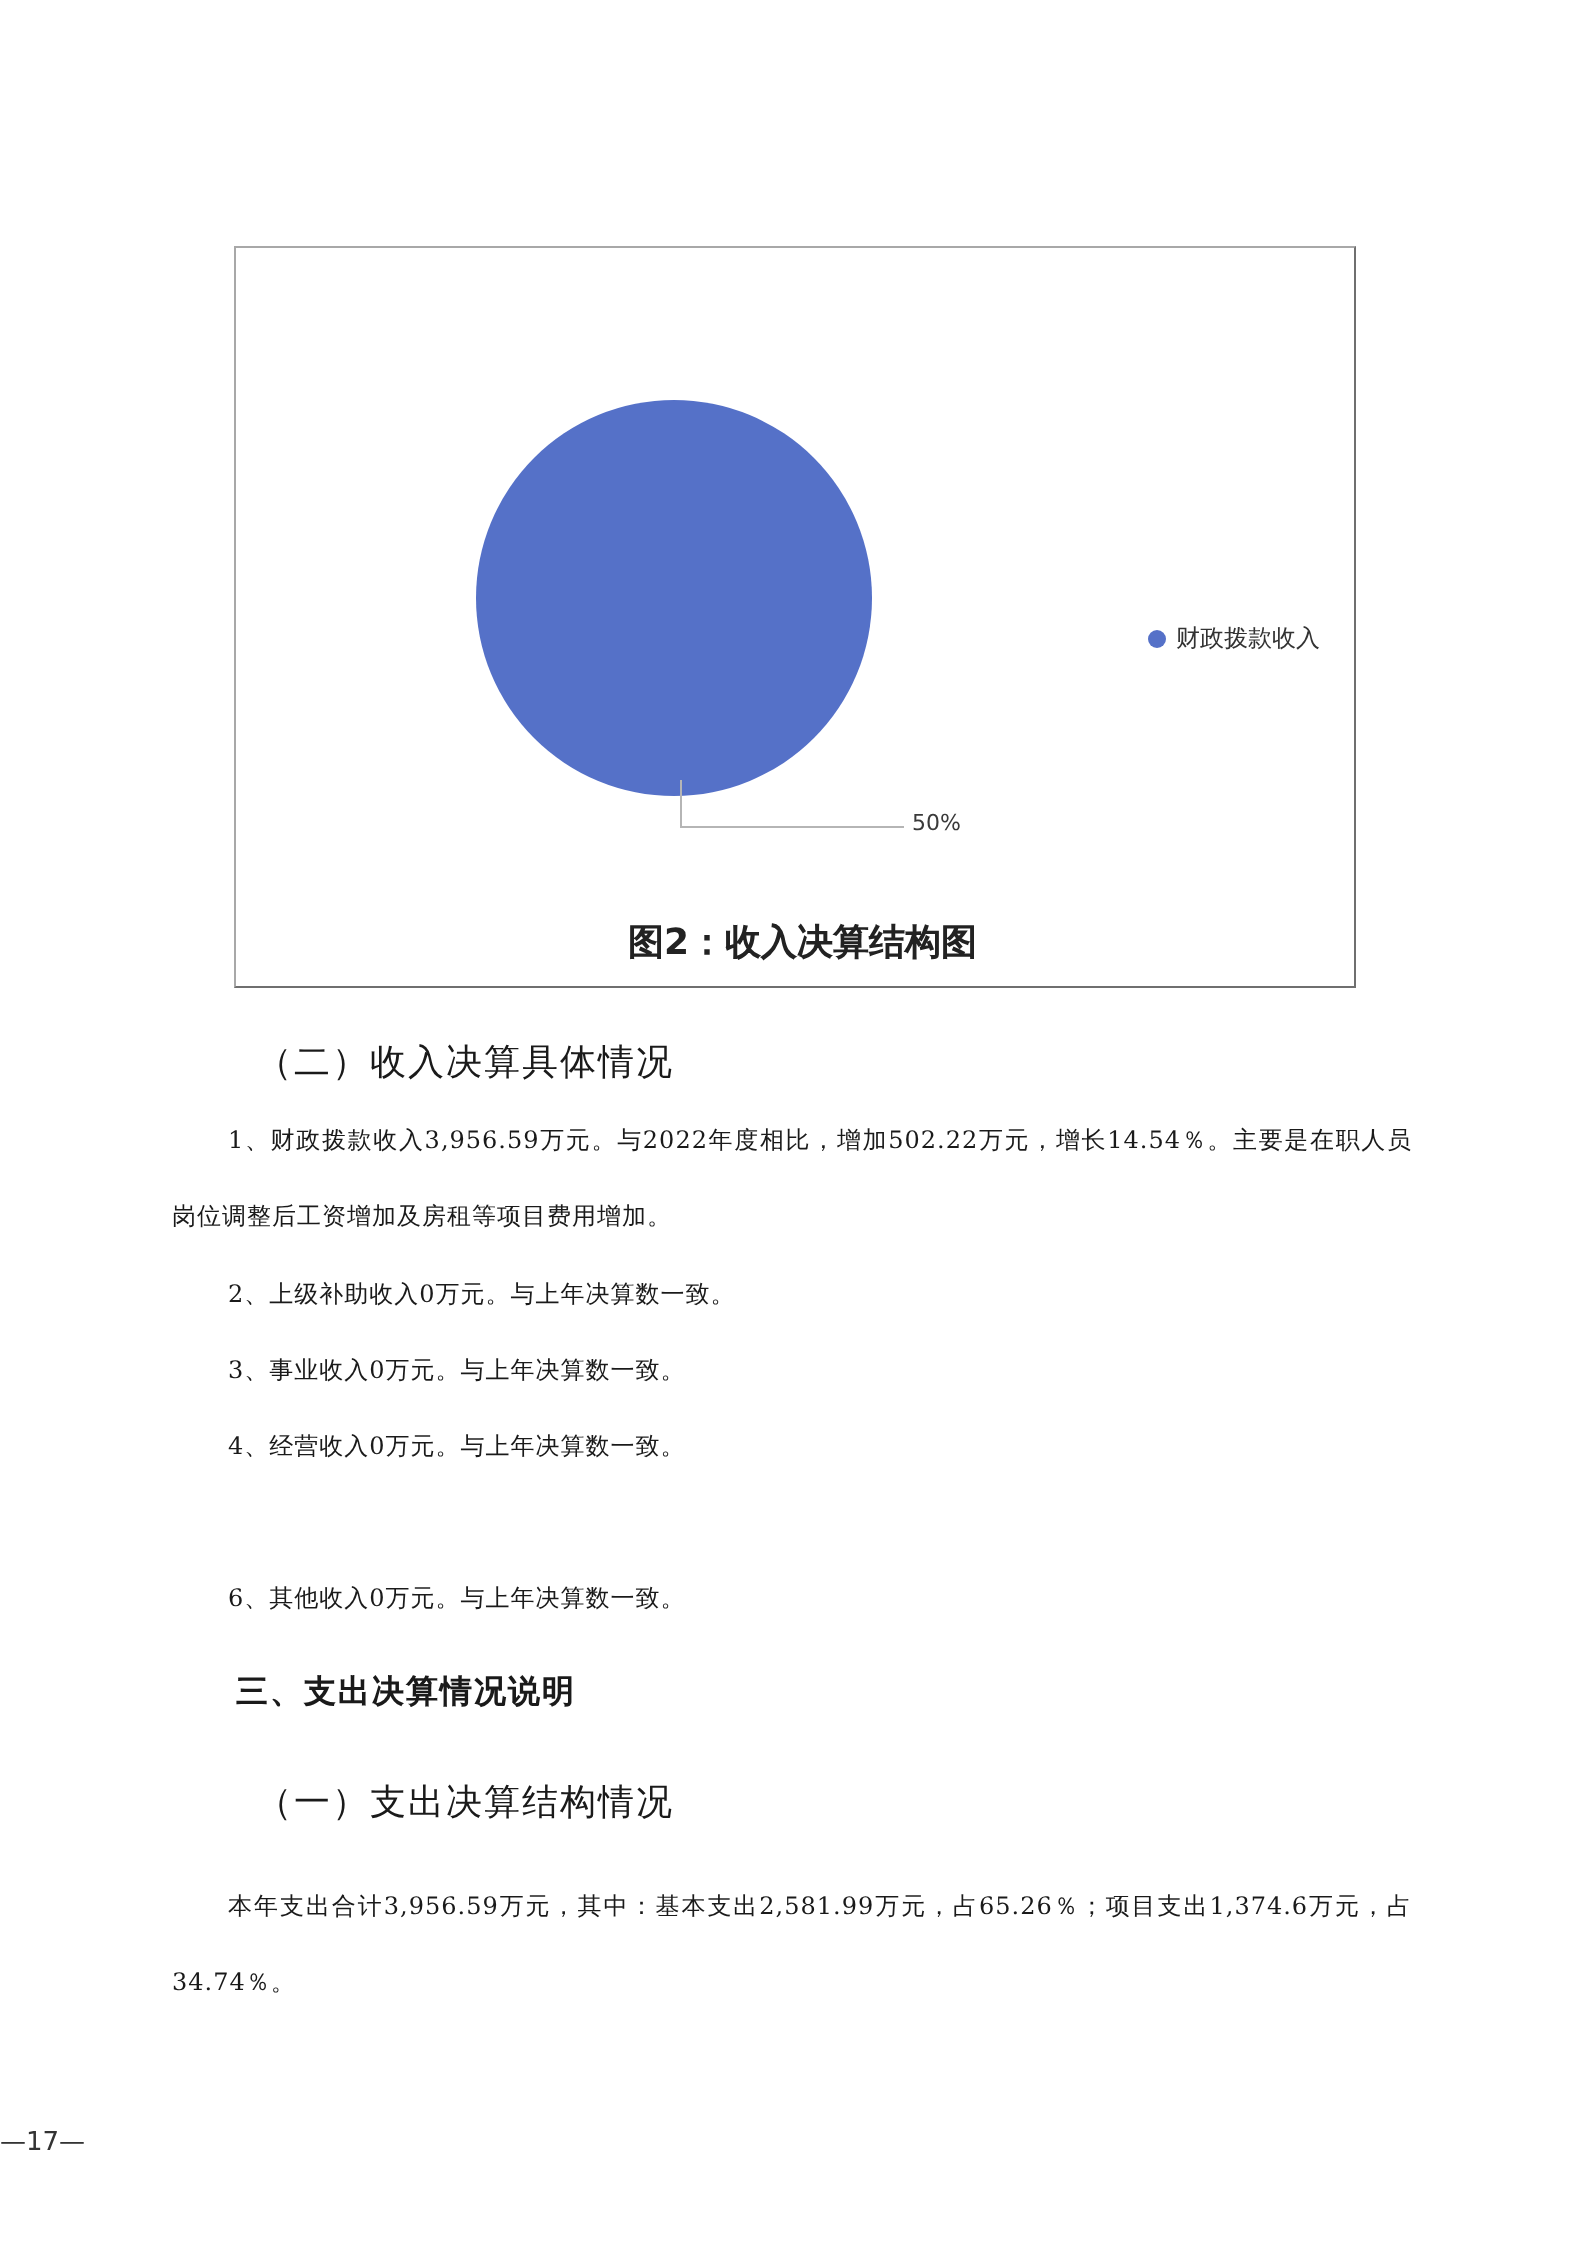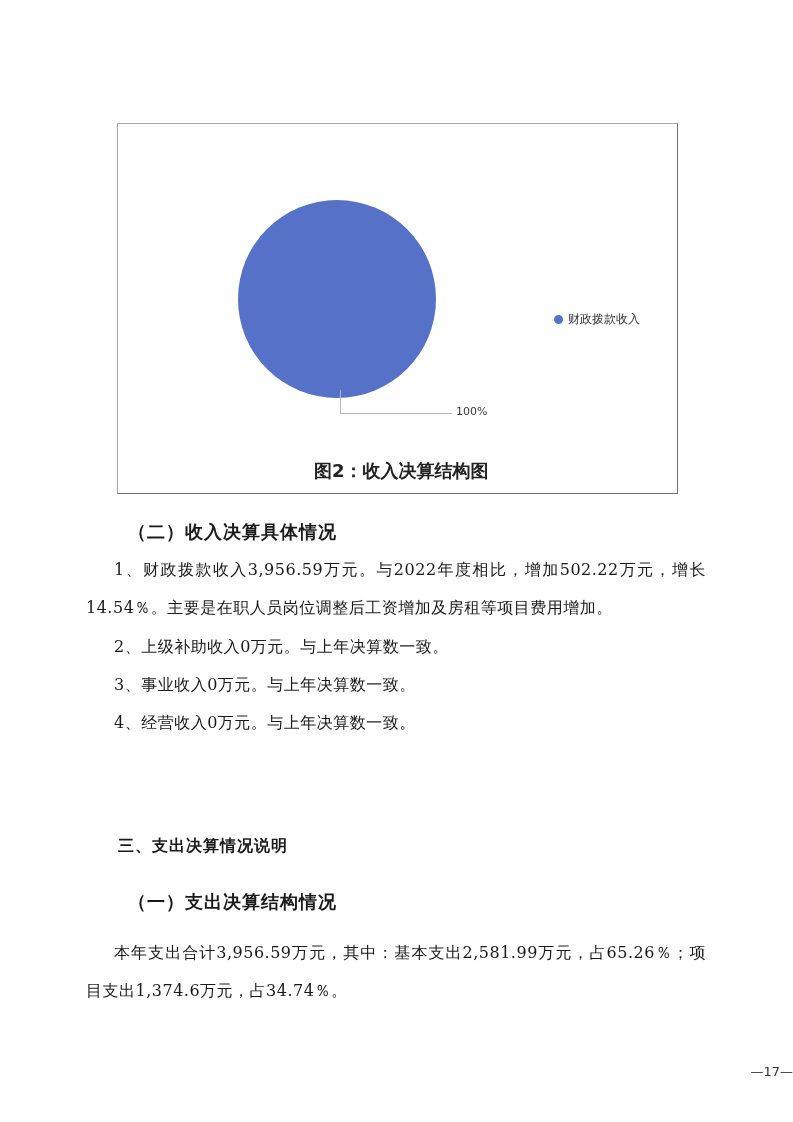--- a/index.html
+++ b/index.html
@@ -43,21 +43,21 @@
   }
   .pct-label {
     position: absolute;
     left: 338px; top: 281px;
     font-family: "DejaVu Sans", sans-serif;
     font-size: 11px;
     color: #3a3a3a;
   }
   .legend {
     position: absolute;
-    left: 436px; top: 187px;
+    left: 456px; top: 187px;
     display: flex;
     align-items: center;
     gap: 5px;
   }
   .legend-dot {
     width: 9px; height: 9px;
     border-radius: 50%;
     flex: 0 0 auto;
   }
   .legend-label {
@@ -75,79 +75,80 @@
     color: #222222;
     white-space: nowrap;
     padding-left: 46px;
   }
 
   
   .textline {
     position: absolute;
     left: 86px;
     width: 620px;
-    font-size: 16px;
+    font-size: 12px;
     line-height: 38px;
     text-align: justify;
     letter-spacing: 0.5px;
   }
   .para-indent { text-indent: 28px; }
   .sub-heading {
-    font-weight: bold;
+    font-weight: normal;
     text-indent: 42px;
     font-size: 18px;
     letter-spacing: 1px;
   }
   .main-heading {
     font-family: "DejaVu Sans", sans-serif;
     font-weight: bold;
     font-size: 16px;
     text-indent: 32px;
     letter-spacing: 1px;
   }
 
   
   .page-number {
     position: absolute;
     left: 0; right: 0;
     top: 1064px;
-    text-align: right;
+    text-align: left;
     font-family: "DejaVu Sans", sans-serif;
     font-size: 13px;
     color: #333333;
   }
 </style>
 </head>
 <body>
 
 <div class="page">
 
   <div class="chart-frame">
     <div class="pie" style="background:#5571C8;"></div>
     <div class="leader-v"></div>
     <div class="leader-h"></div>
-    <div class="pct-label">100%</div>
+    <div class="pct-label">50%</div>
     <div class="legend">
       <span class="legend-dot" style="background:#5571C8;"></span>
       <span class="legend-label">财政拨款收入</span>
     </div>
     <div class="chart-caption">图2：收入决算结构图</div>
   </div>
 
   <div class="textline sub-heading" style="top:513px;">（二）收入决算具体情况</div>
 
   <div class="textline para-indent" style="top:551px;">1、财政拨款收入3,956.59万元。与2022年度相比，增加502.22万元，增长14.54％。主要是在职人员岗位调整后工资增加及房租等项目费用增加。</div>
 
   <div class="textline para-indent" style="top:628px;">2、上级补助收入0万元。与上年决算数一致。</div>
 
   <div class="textline para-indent" style="top:666px;">3、事业收入0万元。与上年决算数一致。</div>
 
   <div class="textline para-indent" style="top:704px;">4、经营收入0万元。与上年决算数一致。</div>
 
 
+  <div class="textline para-indent" style="top:780px;">6、其他收入0万元。与上年决算数一致。</div>
 
   <div class="textline main-heading" style="top:827px;">三、支出决算情况说明</div>
 
   <div class="textline sub-heading" style="top:883px;">（一）支出决算结构情况</div>
 
   <div class="textline para-indent" style="top:921px;margin-top:13px;">本年支出合计3,956.59万元，其中：基本支出2,581.99万元，占65.26％；项目支出1,374.6万元，占34.74％。</div>
 
   <div class="page-number">—17—</div>
 
 </div>

